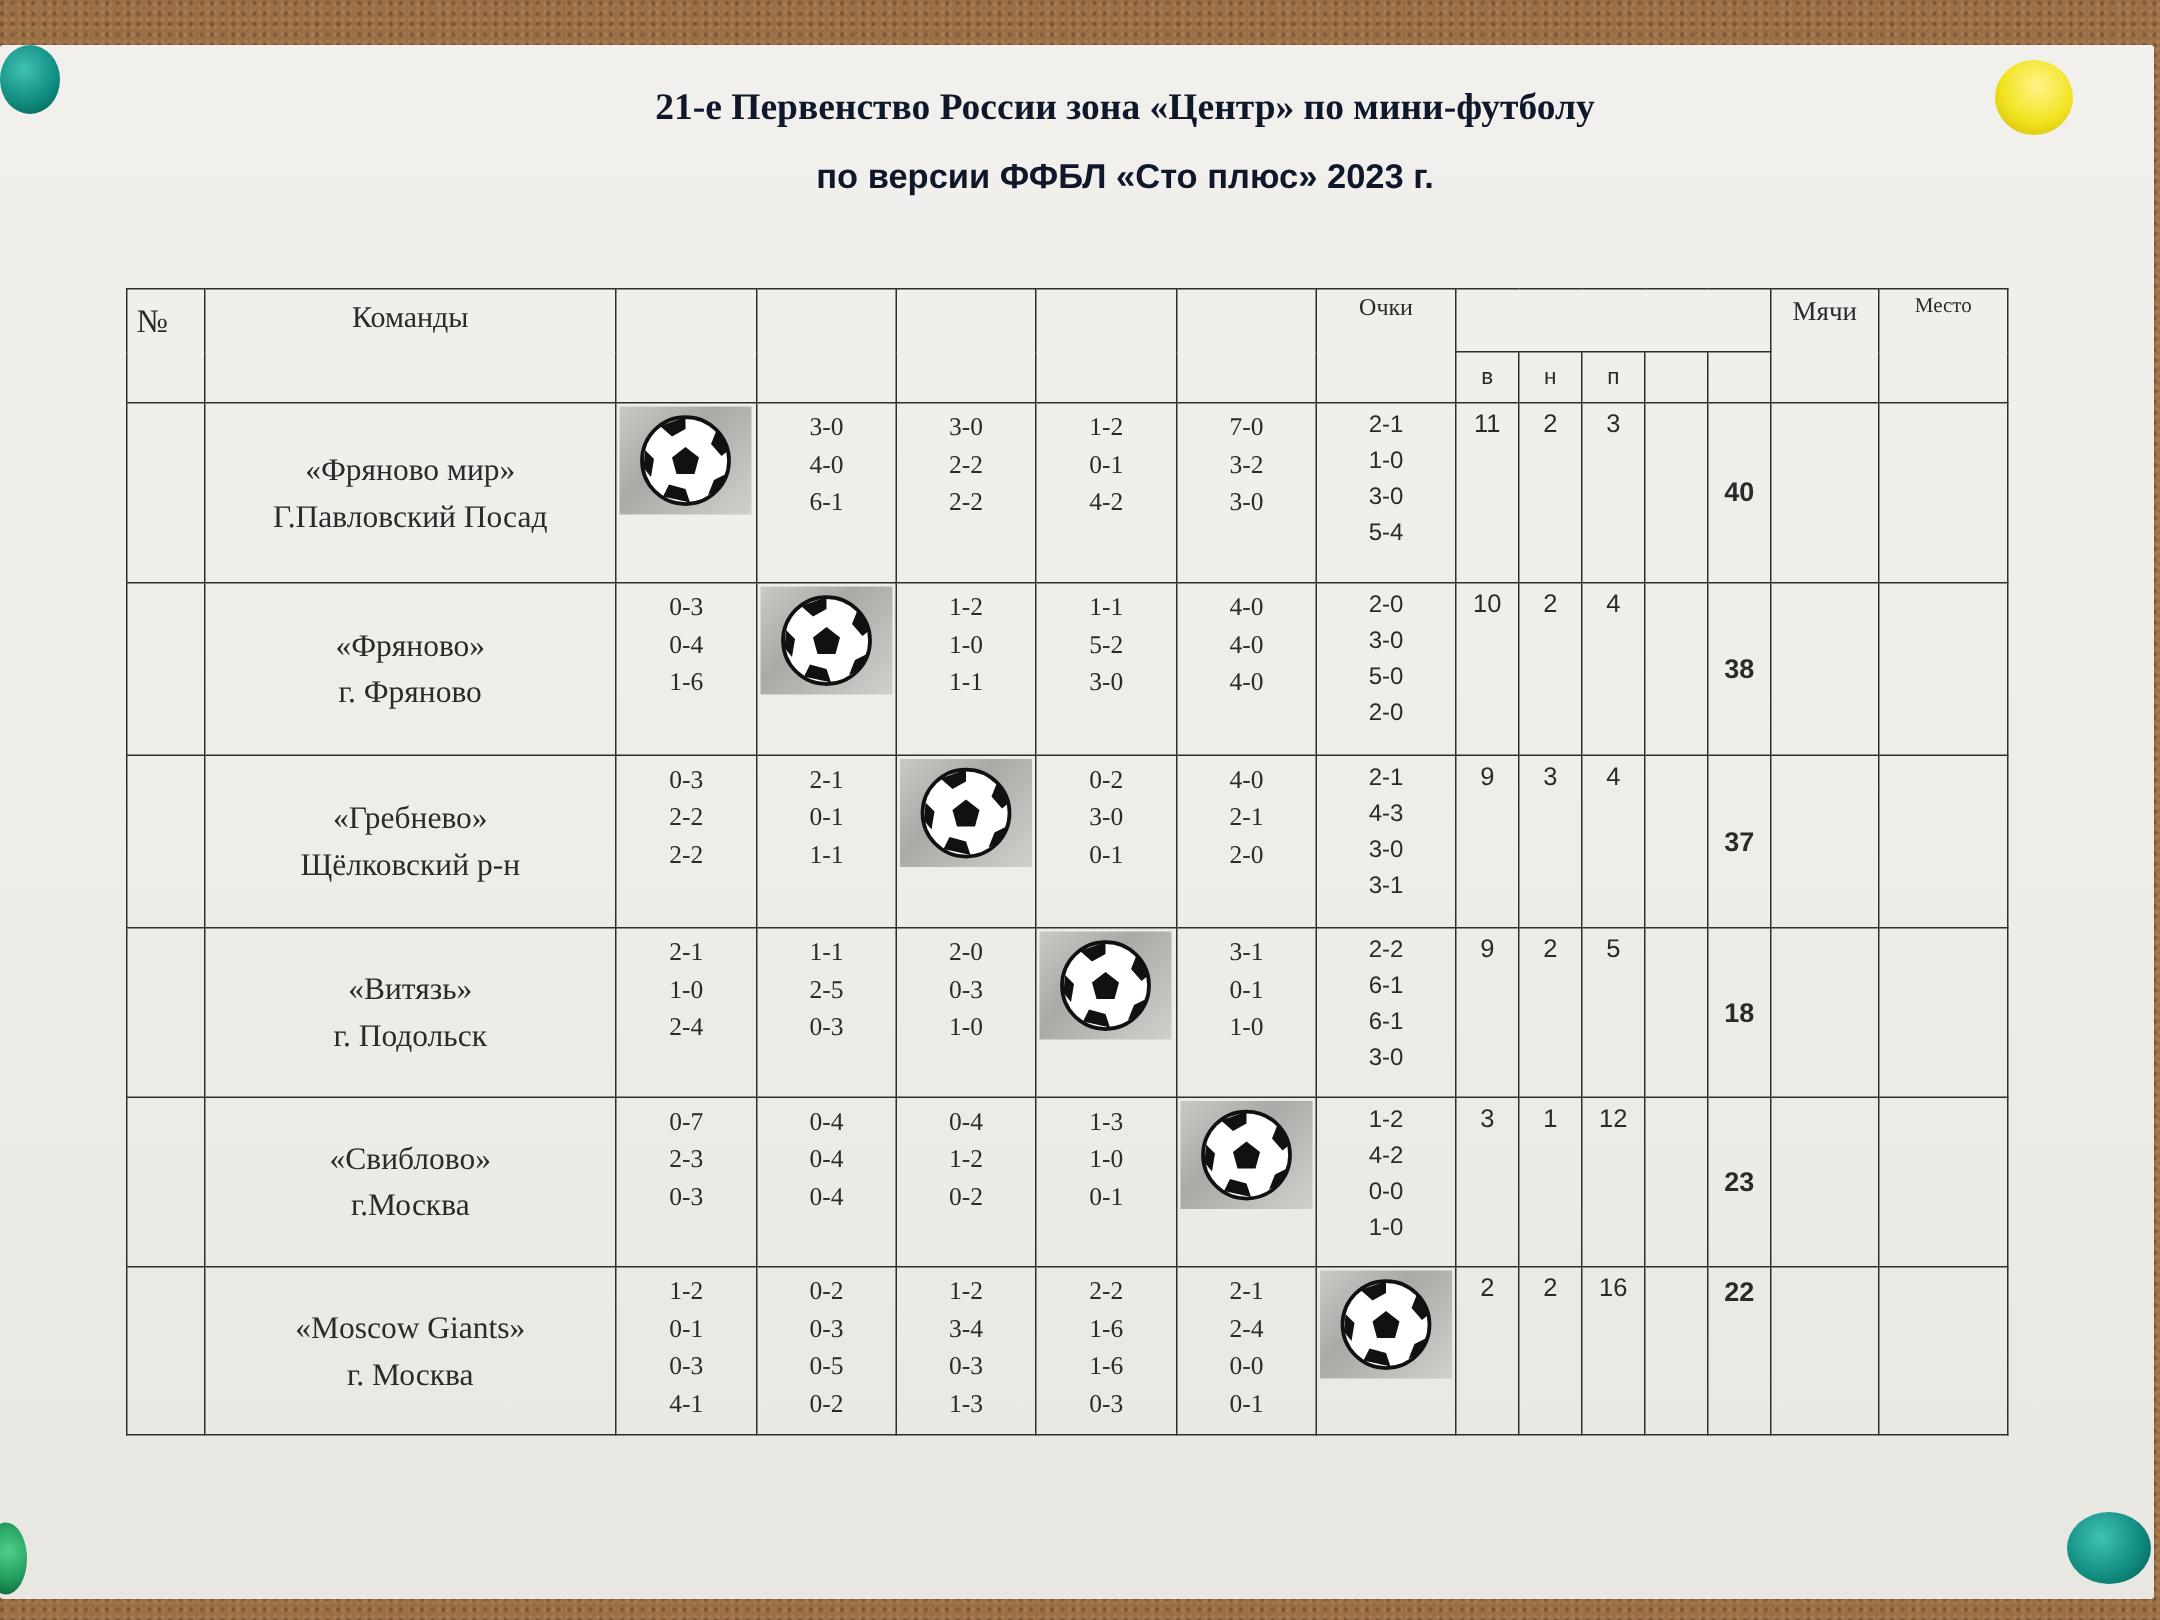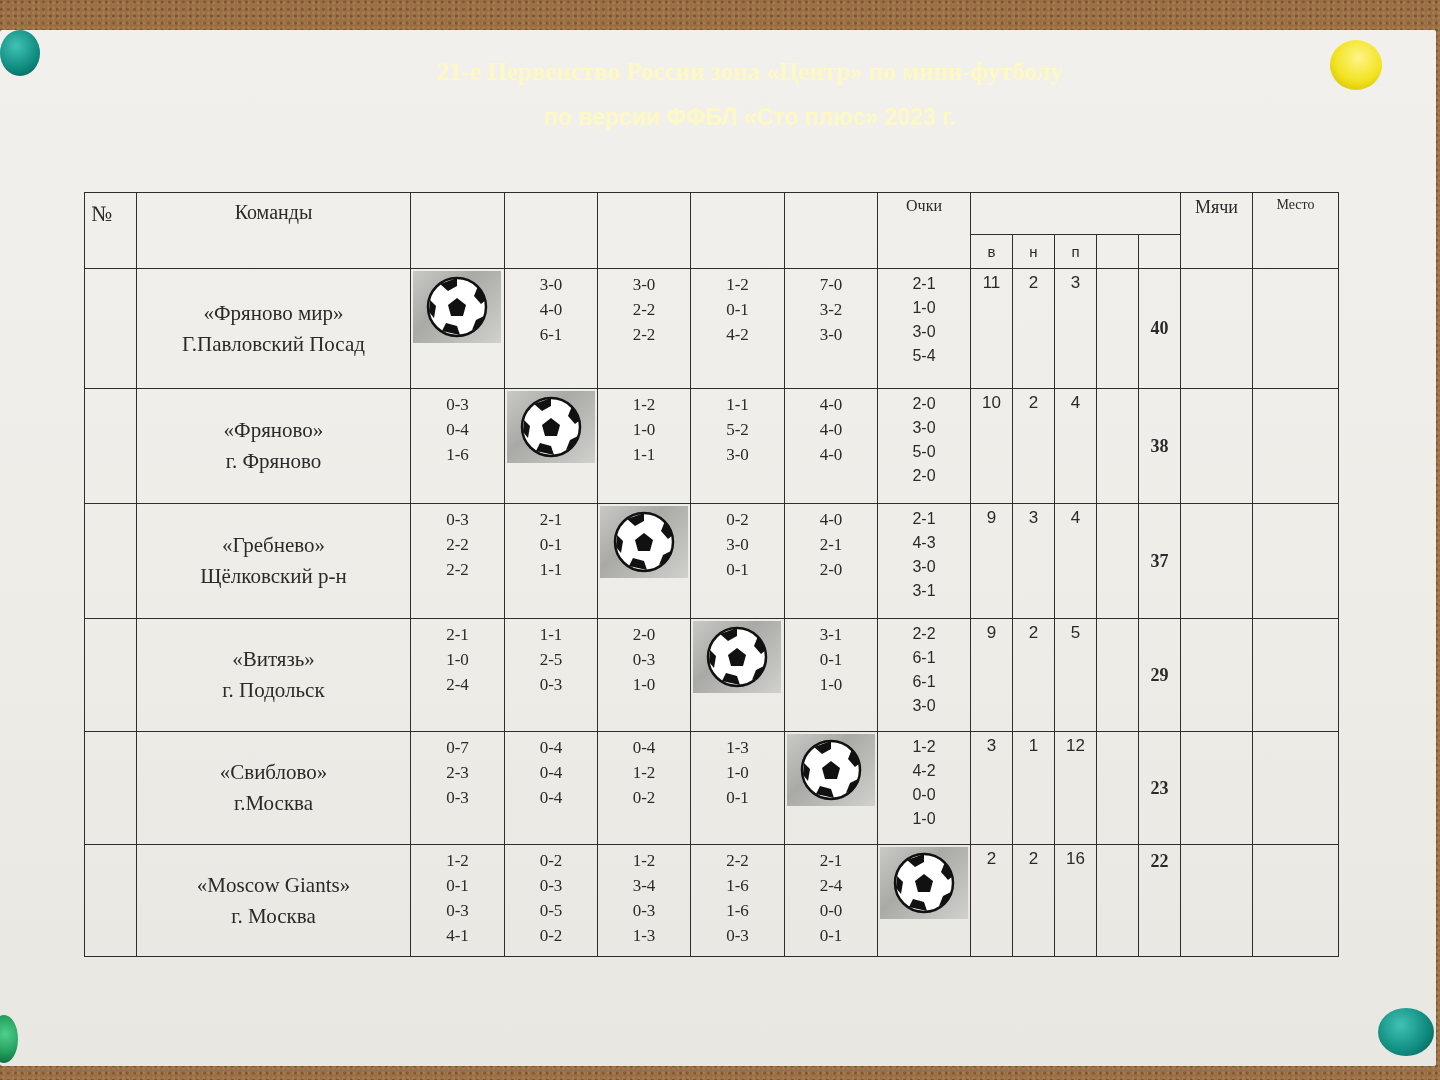--- a/index.html
+++ b/index.html
@@ -10,39 +10,39 @@
       radial-gradient(circle at 20% 30%, rgba(60,35,15,.35) 1px, transparent 2px),
       radial-gradient(circle at 70% 60%, rgba(190,150,100,.35) 1px, transparent 2px);
     background-size:7px 7px, 5px 5px;
     font-family:"Liberation Serif", serif;
   }
   .paper{
     position:absolute;left:0;top:30px;width:1436px;height:1036px;
     background:linear-gradient(180deg,#f1f0ec 0%,#eeede8 50%,#e8e7e2 100%);
     border-radius:2px;
   }
-  .title{position:absolute;left:0;right:0;text-align:center;color:#fef9c3;}
+  .title{position:absolute;left:0;right:0;text-align:center;color:#0f172a;}
   .t1{top:58px;font-family:"Liberation Serif",serif;font-weight:bold;font-size:25px;left:60px;}
   .t2{top:104px;font-family:"Liberation Sans",sans-serif;font-weight:bold;font-size:23px;left:60px;}
 
   table.grid{
     position:absolute;left:84px;top:192px;border-collapse:collapse;
     color:#2a2a2a;table-layout:fixed;
   }
   table.grid td{border:1.6px solid #2e2e2e;padding:0;vertical-align:top;}
   .hd{font-size:20px;}
   .num-h{text-align:left;padding-left:6px !important;font-size:22px;padding-top:8px !important;}
   .teams-h{text-align:center;padding-top:8px !important;}
   .small-h{font-size:16px;text-align:center;padding-top:4px !important;font-family:Liberation Serif, serif;}
   .sub{font-family:"Liberation Sans",sans-serif;font-size:15px;text-align:center;vertical-align:middle !important;}
   .team{text-align:center;vertical-align:middle !important;font-size:21px;line-height:31px;}
   .scores{font-size:17px;line-height:25px;padding-top:3px !important;text-align:center;}
   .pts{font-family:"Liberation Sans",sans-serif;font-size:16px;line-height:24px;text-align:center;padding-top:3px !important;}
   .stat{font-family:"Liberation Sans",sans-serif;font-size:17px;text-align:center;padding-top:4px !important;}
-  .total{font-family:Liberation Serif, serif;font-weight:bold;font-size:18px;text-align:center;vertical-align:middle !important;}
+  .total{font-family:Liberation Sans, sans-serif;font-weight:bold;font-size:18px;text-align:center;vertical-align:middle !important;}
   .total.top{vertical-align:top !important;padding-top:6px !important;}
   .ballcell{padding:2px !important;}
   .ball{
     width:88px;height:72px;background:linear-gradient(135deg,#c9c9c6,#a9a9a6 40%,#d0d0cc);
     display:flex;align-items:center;justify-content:center;
   }
   .pin{position:absolute;border-radius:50%;}
 </style>
 </head>
 <body>
@@ -294,21 +294,21 @@
         <td class="pts">
           <div>2-2</div>
           <div>6-1</div>
           <div>6-1</div>
           <div>3-0</div>
         </td>
         <td class="stat">9</td>
         <td class="stat">2</td>
         <td class="stat">5</td>
         <td class="stat"></td>
-        <td class="total">29</td>
+        <td class="total">18</td>
         <td class="stat"></td>
         <td class="stat"></td>
       </tr>
       <tr style="height: 113px;">
         <td class="stat"></td>
         <td class="team">
           <div>«Свиблово»</div>
           <div>г.Москва</div>
         </td>
         <td class="scores">

